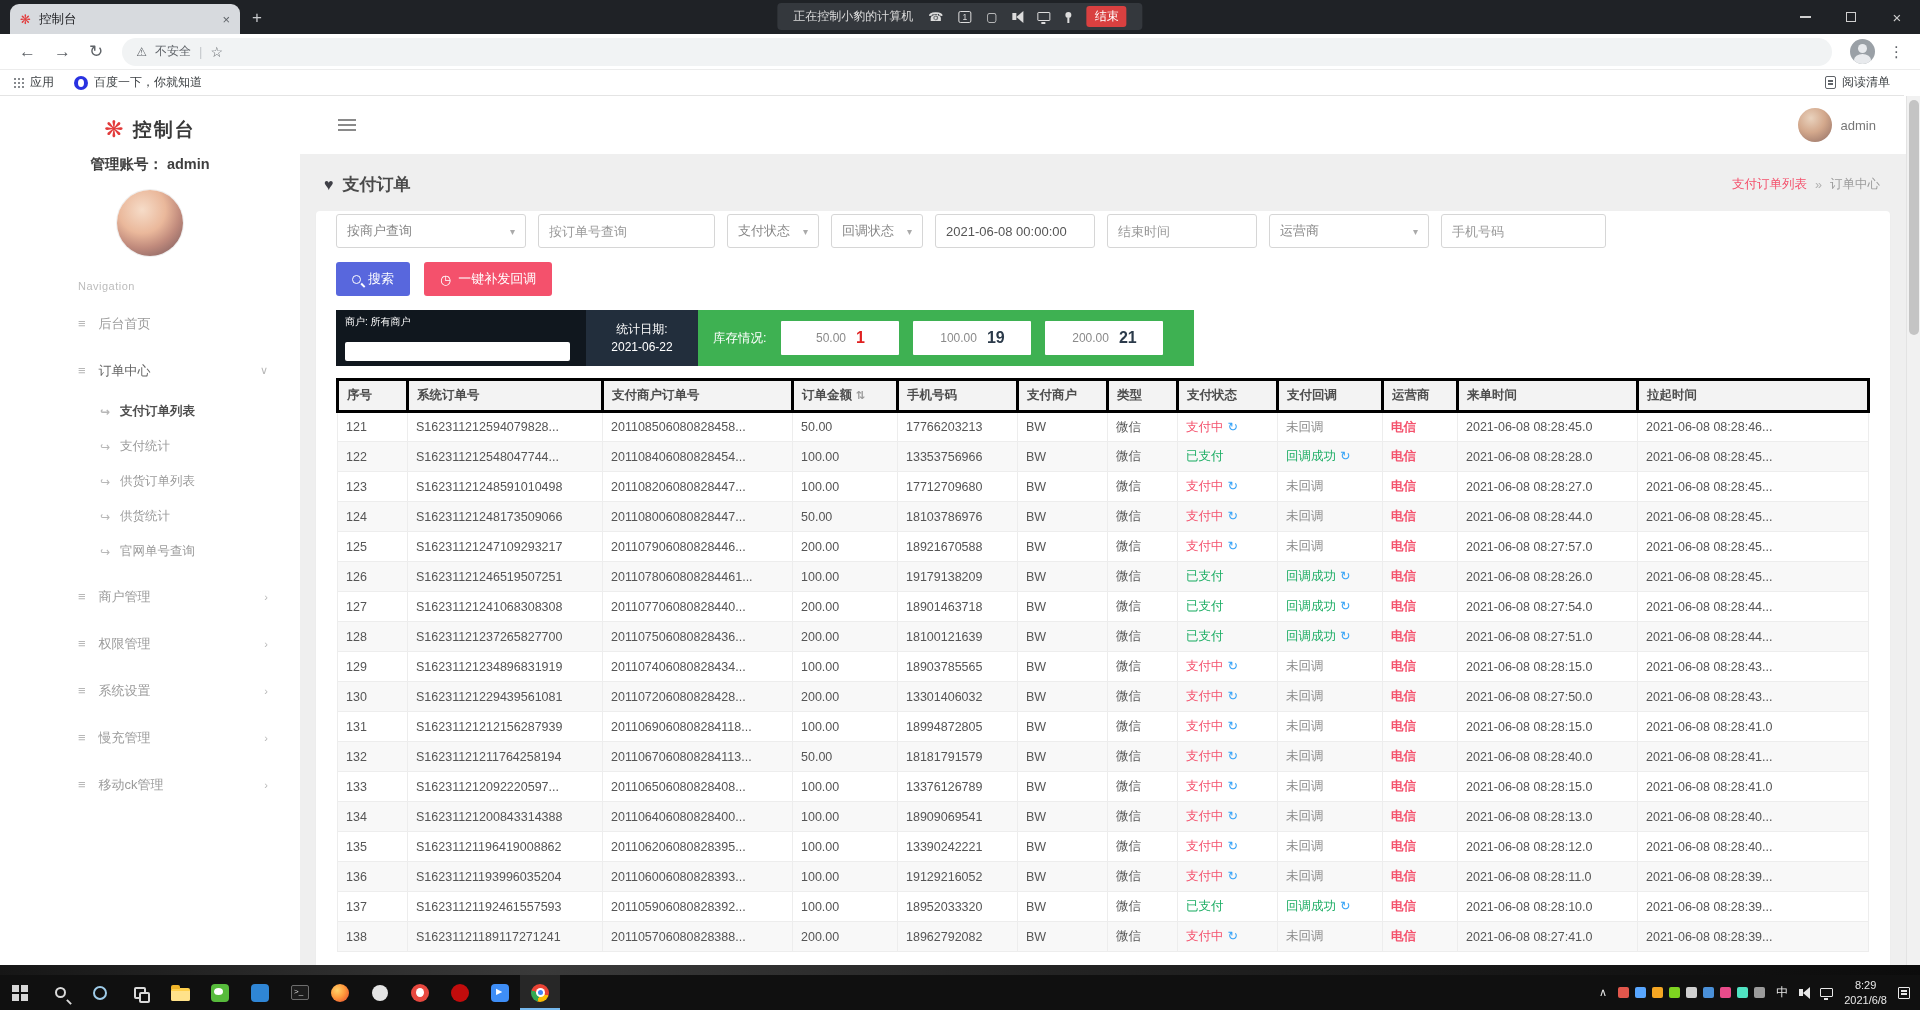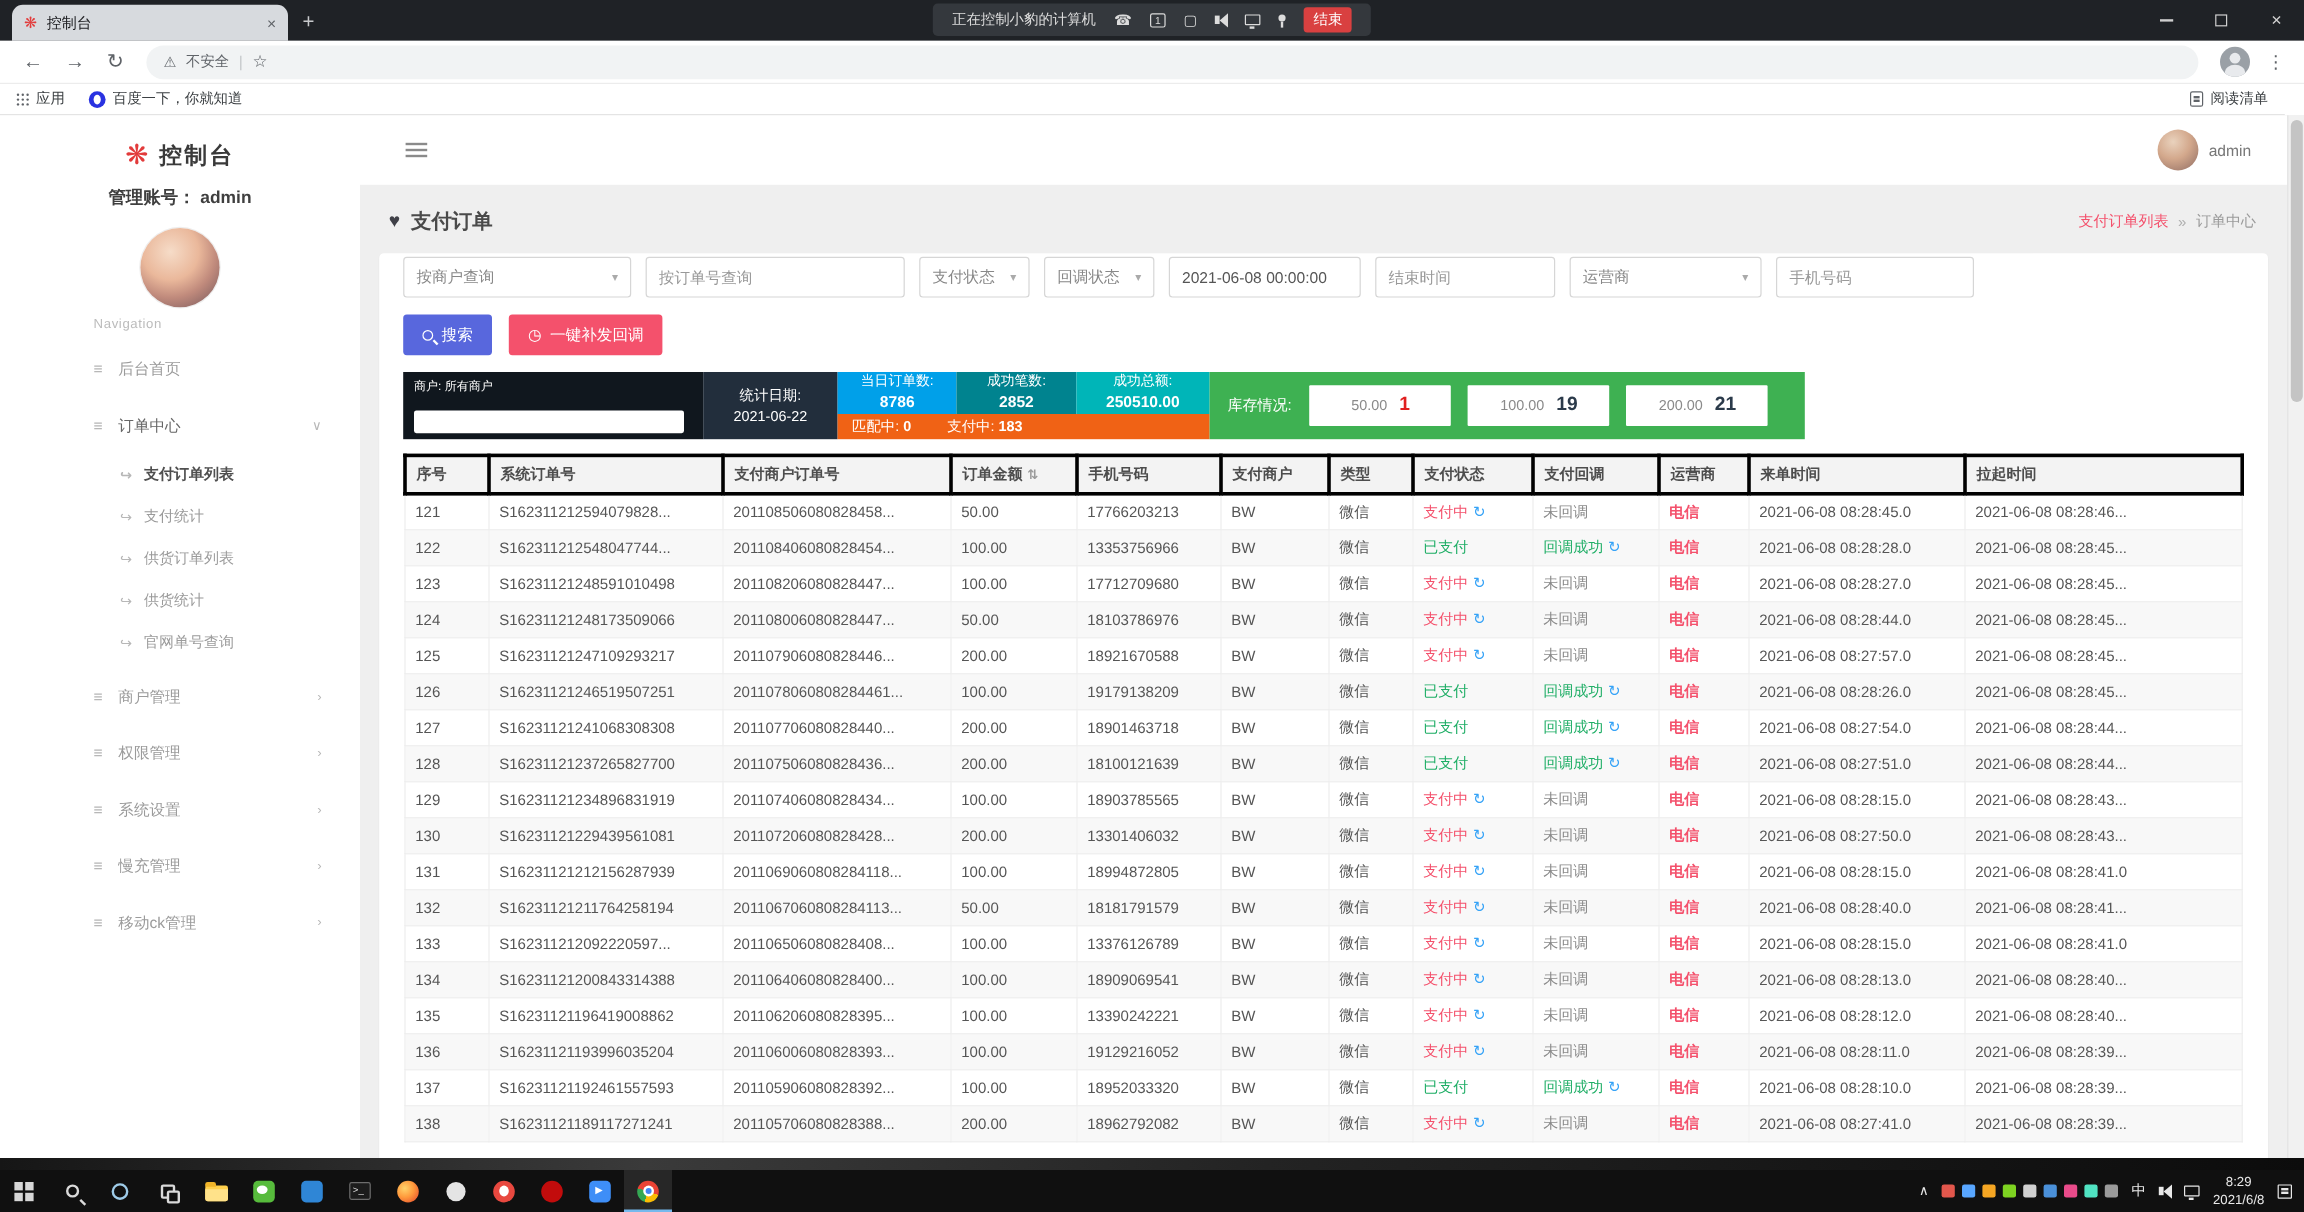--- a/index.html
+++ b/index.html
@@ -52,21 +52,21 @@
   .pagebar{position:absolute;top:0;right:0;width:14px;height:100%;background:#f1f1f1;border-left:1px solid #e3e3e3}
   .pagebar .thumb{position:absolute;top:4px;left:2px;width:10px;height:235px;background:#c4c4c4;border-radius:6px}
 
   
   .sidebar{position:absolute;left:0;top:0;width:300px;height:100%;background:#fff}
   .logo-row{display:flex;align-items:center;justify-content:center;gap:9px;padding-top:20px}
   .logo-icon{color:#e23b3b;font-size:23px}
   .logo-text{font-size:19px;font-weight:bold;color:#3a3a3a;letter-spacing:2px}
   .account{text-align:center;margin-top:12px;font-size:14.5px;color:#3f3f3f;font-weight:bold}
   .avatar-big{width:66px;height:66px;border-radius:50%;margin:16px auto 0;background:radial-gradient(circle at 38% 30%,#f6dcc8 0%,#eab89b 38%,#c08a7c 62%,#6d5258 100%);box-shadow:0 0 0 1px #eee}
-  .nav-cap{margin:8px 0 8px 78px;font-size:11px;color:#bcbcbc;letter-spacing:.5px}
+  .nav-cap{margin:24px 0 8px 78px;font-size:11px;color:#bcbcbc;letter-spacing:.5px}
   .nav-item{display:flex;align-items:center;height:47px;padding:0 32px 0 78px;color:#9b9b9b;font-size:13px;cursor:pointer}
   .nav-item.open{color:#666}
   .nav-ico{margin-right:13px;font-size:13px;color:#b7b7b7}
   .nav-chev{margin-left:auto;color:#b7b7b7;font-size:11px}
   .nav-sub{padding:0 0 4px}
   .nav-subitem{display:flex;align-items:center;height:35px;padding-left:100px;font-size:12.5px;color:#9b9b9b;cursor:pointer}
   .nav-subitem.active{color:#4f4f4f;font-weight:bold}
   .sub-ico{margin-right:10px;color:#b7b7b7;font-size:12px}
 
   
@@ -85,21 +85,21 @@
   .crumb-sep{color:#b0b0b0}
   .crumb-parent{color:#9a9a9a;cursor:pointer}
 
   .card{margin:0 16px;background:#fff;border-radius:4px;padding:3px 20px 18px;box-shadow:0 1px 2px rgba(0,0,0,.04)}
 
   .filters{display:flex;gap:12px}
   .f-select{height:34px;border:1px solid #d6d6d6;border-radius:3px;display:flex;align-items:center;justify-content:space-between;padding:0 10px;font-size:13px;color:#888;cursor:pointer;background:#fff}
   .f-select .caret{color:#aaa;font-size:10px;margin-left:8px}
   .f-input{height:34px;border:1px solid #d6d6d6;border-radius:3px;padding:0 10px;font-size:13px;color:#555;background:#fff;font-family:inherit}
   .f-input::placeholder{color:#999}
-  .w190{width:190px}.w200{width:216px}.w92{width:92px}.w160{width:160px}.w150{width:150px}.w165{width:165px}
+  .w190{width:190px}.w200{width:177px}.w92{width:92px}.w160{width:160px}.w150{width:150px}.w165{width:165px}
 
   .actions{display:flex;gap:14px;margin:14px 0}
   .btn{height:34px;border:none;border-radius:3px;color:#fff;font-size:13px;display:flex;align-items:center;gap:7px;padding:0 16px;cursor:pointer;font-family:inherit}
   .btn-search{background:#5867dd}
   .btn-resend{background:#f4516c}
   .i-mag{width:9px;height:9px;border:1.5px solid #fff;border-radius:50%;position:relative;display:inline-block}
   .i-mag::after{content:'';position:absolute;width:1.5px;height:5px;background:#fff;transform:rotate(-45deg);left:9px;top:7px}
   .i-clock{font-size:13px}
 
   
@@ -386,40 +386,20 @@
 
         <div class="stats">
           <div class="st-merchant">
             <div class="st-mlabel">商户: 所有商户</div>
             <input class="st-minput" style="">
           </div>
           <div class="st-date">
             <span>统计日期:</span>
             <span>2021-06-22</span>
           </div>
-          <div class="st-mid">
-            <div class="st-mid-top">
-              <div class="st-box st-blue">
-                <span>当日订单数:</span>
-                <b>8786</b>
-              </div>
-              <div class="st-box st-teal1">
-                <span>成功笔数:</span>
-                <b>2852</b>
-              </div>
-              <div class="st-box st-teal2">
-                <span>成功总额:</span>
-                <b>250510.00</b>
-              </div>
-            </div>
-            <div class="st-orange">
-              <span><span>匹配中:</span> <b>0</b></span>
-              <span><span>支付中:</span> <b>183</b></span>
-            </div>
-          </div>
           <div class="st-stock">
             <span>库存情况:</span>
             <div class="stock-boxes">
                 <div class="stock-box">
                   <span class="stock-amt">50.00</span>
                   <span class="stock-cnt alert">1</span>
                 </div>
                 <div class="stock-box">
                   <span class="stock-amt">100.00</span>
                   <span class="stock-cnt">19</span>

